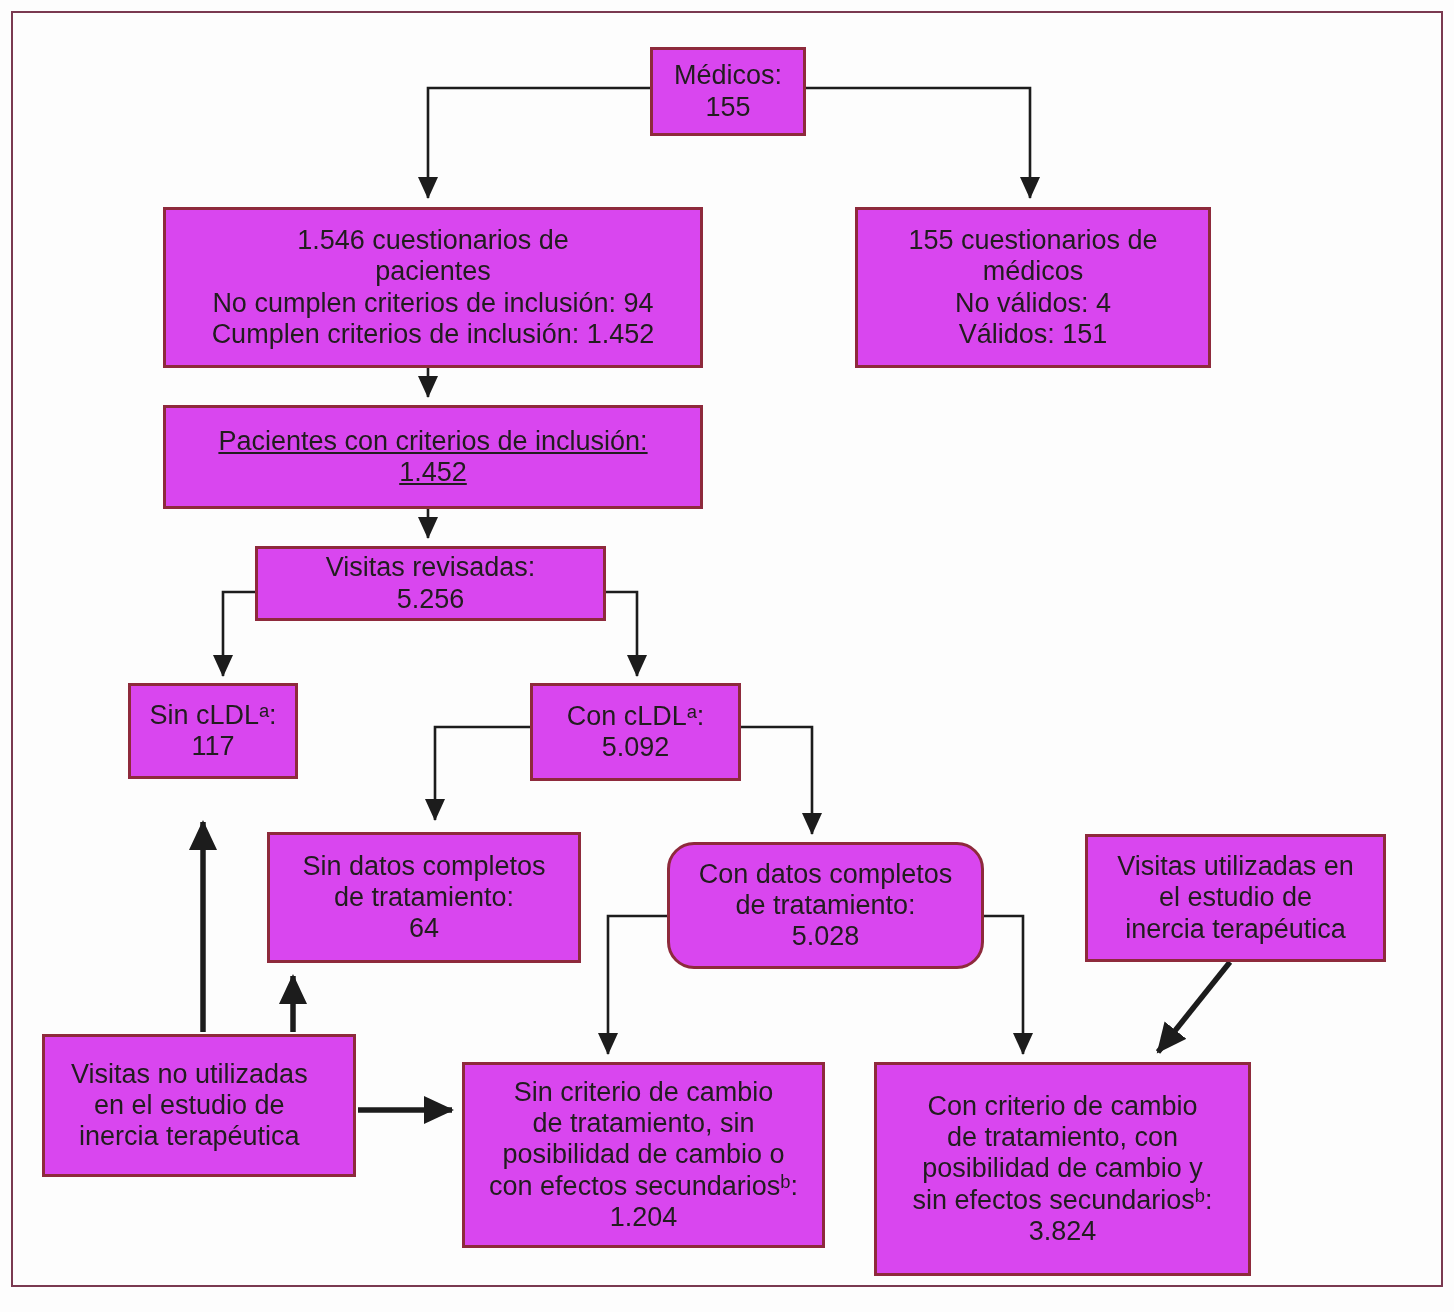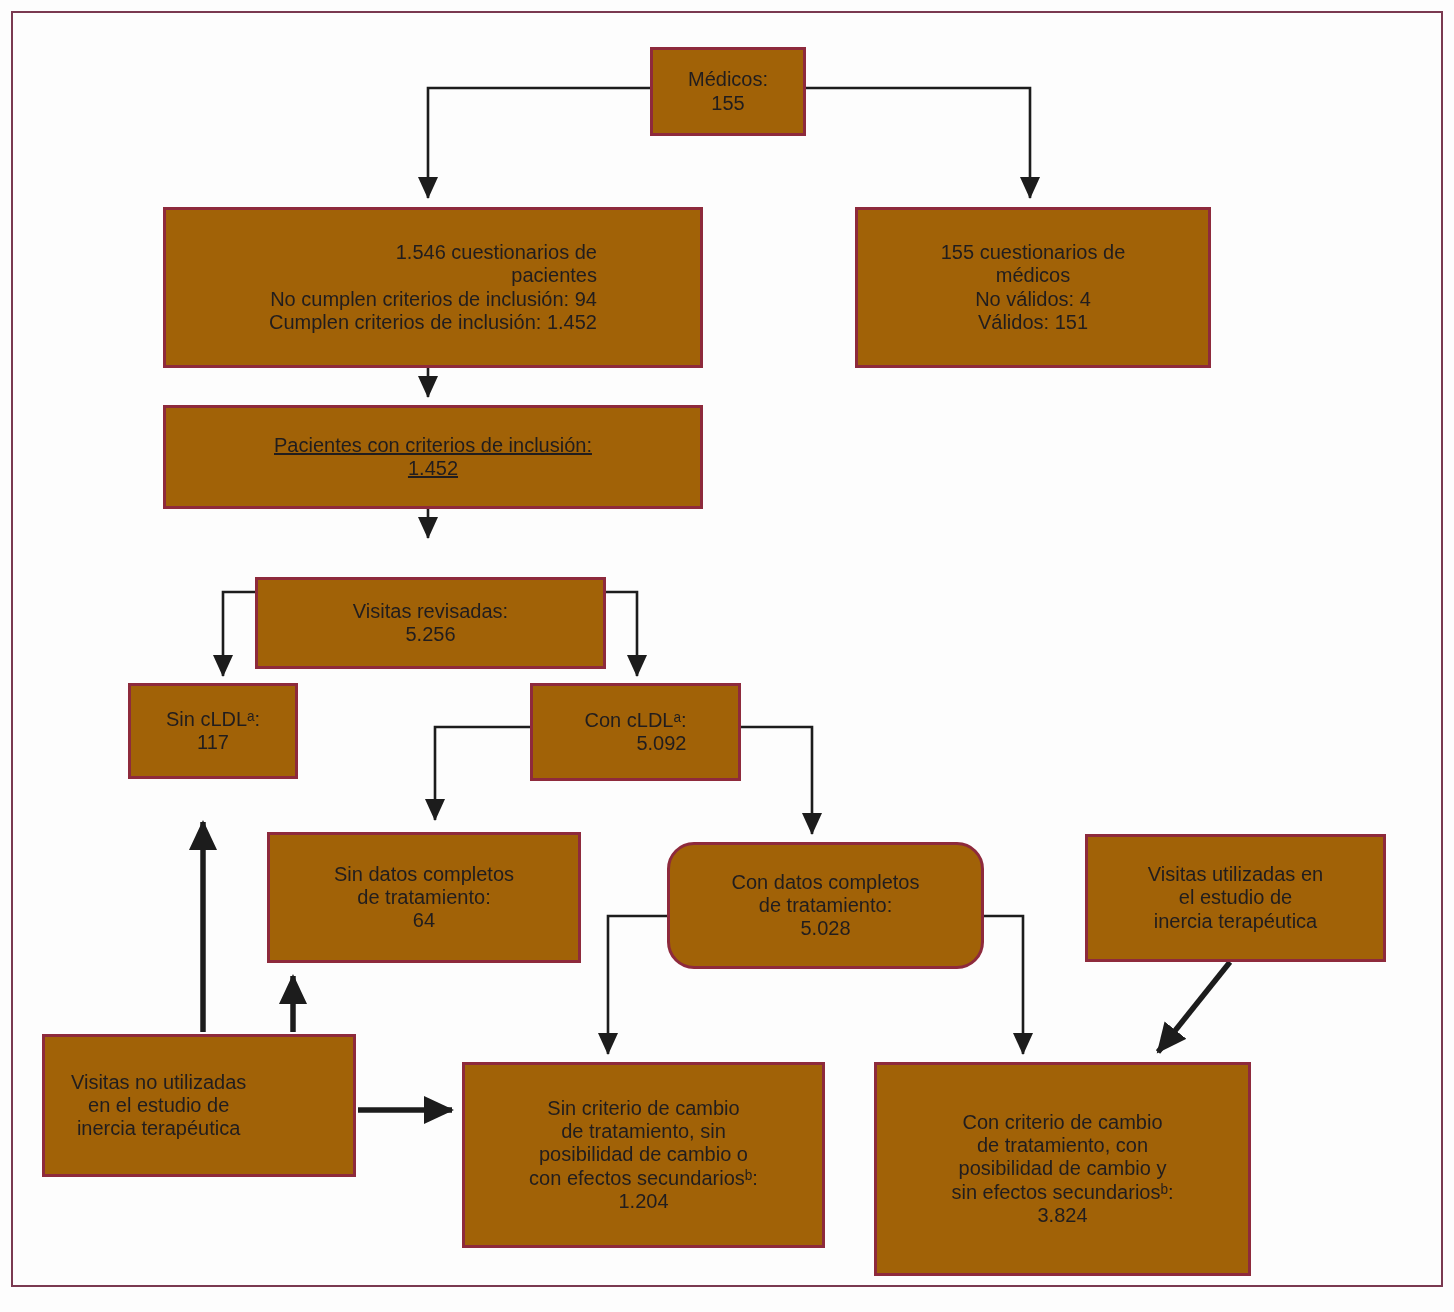--- a/index.html
+++ b/index.html
@@ -18,27 +18,27 @@
     box-sizing:border-box;
   }
   .connectors{
     position:absolute;left:0;top:0;width:1454px;height:1312px;
     pointer-events:none;
   }
   .box{
     position:absolute;
     box-sizing:border-box;
     border:3px solid #8e2a3c;
-    background:#a16207;
+    background:#d946ef;
     display:flex;
     align-items:center;
     justify-content:center;
     text-align:center;
     white-space:pre-line;
-    font-size:20px;
+    font-size:27px;
     line-height:1.16;
     padding:20px 6px;
   }
   .box.left-align{
     text-align:center;
     justify-content:flex-start;
     padding-left:26px;
   }
 </style>
 </head>
@@ -71,40 +71,40 @@
 
     <path d="M203,1032 L203,822" fill="none" stroke="#1c1c1c" stroke-width="5.5" marker-end="url(#arrBig)"></path>
     <path d="M293,1032 L293,976" fill="none" stroke="#1c1c1c" stroke-width="5.5" marker-end="url(#arrBig)"></path>
     <path d="M358,1110 L452,1110" fill="none" stroke="#1c1c1c" stroke-width="5.5" marker-end="url(#arrBig)"></path>
     <path d="M1230,962 L1158,1052" fill="none" stroke="#1c1c1c" stroke-width="5.5" marker-end="url(#arrBig)"></path>
   </svg>
 
   <div class="box" style="left:650px;top:47px;width:156px;height:89px;">Médicos:
 155</div>
 
-  <div class="box" style="left:163px;top:207px;width:540px;height:161px;text-align:right;">1.546 cuestionarios de
+  <div class="box" style="left:163px;top:207px;width:540px;height:161px;">1.546 cuestionarios de
 pacientes
 No cumplen criterios de inclusión: 94
 Cumplen criterios de inclusión: 1.452</div>
 
   <div class="box" style="left:855px;top:207px;width:356px;height:161px;">155 cuestionarios de
 médicos
 No válidos: 4
 Válidos: 151</div>
 
   <div class="box" style="left:163px;top:405px;width:540px;height:104px;text-decoration:underline;">Pacientes con criterios de inclusión:
 1.452</div>
 
-  <div class="box" style="left:255px;top:546px;width:351px;height:92px;margin-top:31px;">Visitas revisadas:
+  <div class="box" style="left:255px;top:546px;width:351px;height:75px;">Visitas revisadas:
 5.256</div>
 
   <div class="box" style="left:128px;top:683px;width:170px;height:96px;">Sin cLDLᵃ:
 117</div>
 
-  <div class="box" style="left:530px;top:683px;width:211px;height:98px;text-align:right;">Con cLDLᵃ:
+  <div class="box" style="left:530px;top:683px;width:211px;height:98px;">Con cLDLᵃ:
 5.092</div>
 
   <div class="box" style="left:267px;top:832px;width:314px;height:131px;">Sin datos completos
 de tratamiento:
 64</div>
 
   <div class="box" style="left:667px;top:842px;width:317px;height:127px;border-radius:27px;">Con datos completos
 de tratamiento:
 5.028</div>
 

